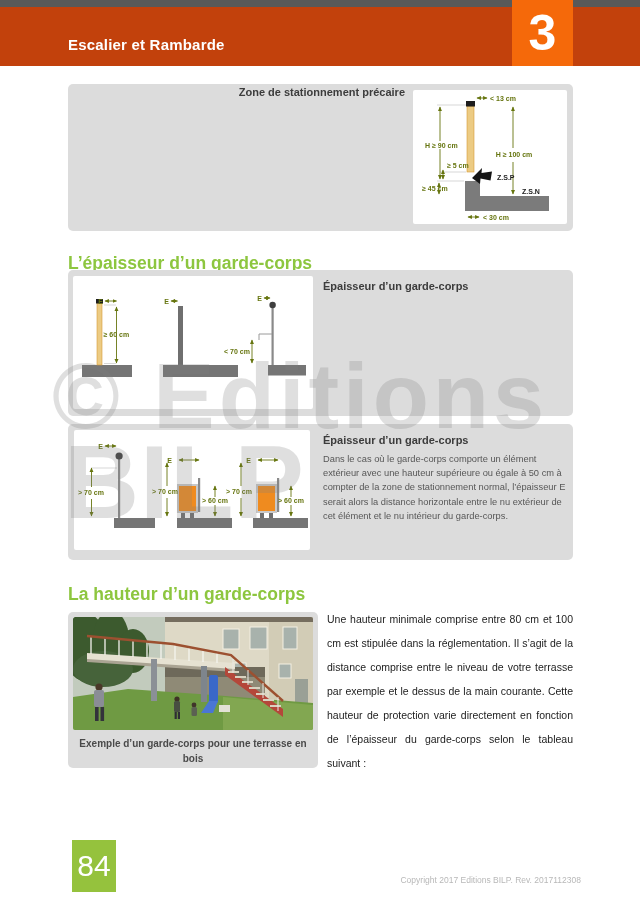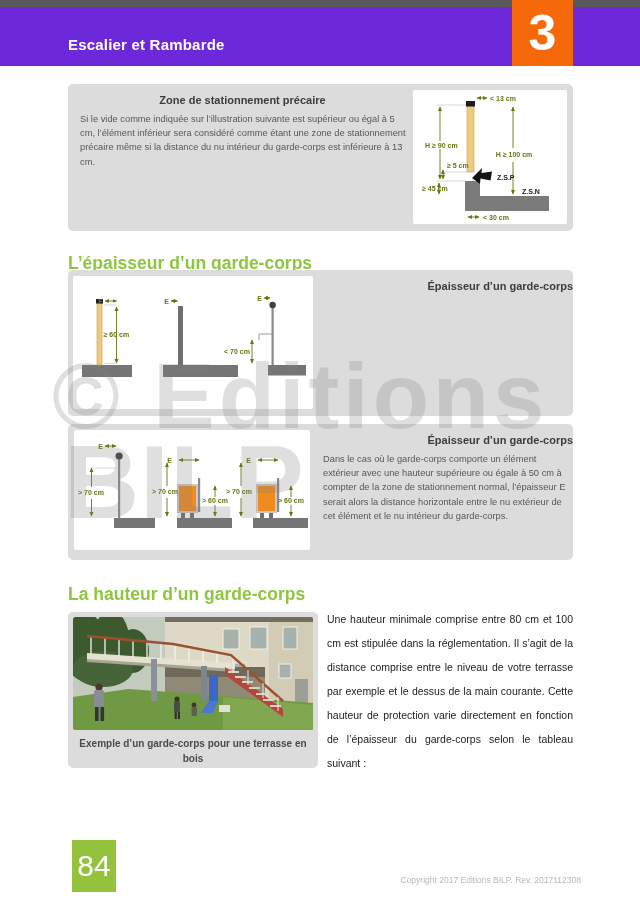--- a/index.html
+++ b/index.html
@@ -1,36 +1,36 @@
 <!DOCTYPE html>
 <html><head>
 <meta charset="utf-8">
 <style>
   html,body{margin:0;padding:0;background:#fff;}
   .page{position:relative;width:640px;height:898px;background:#ffffff;
         font-family:"Liberation Sans",sans-serif;overflow:hidden;}
   .abs{position:absolute;}
 
   
-  .hdr{left:0;top:0;width:640px;height:66px;background:#6d28d9;}
+  .hdr{left:0;top:0;width:640px;height:66px;background:#c2410c;}
   .hdr-top{left:0;top:0;width:640px;height:7px;background:#595959;}
   .hdr-title{left:68px;top:36px;color:#ffffff;font-size:15px;font-weight:bold;letter-spacing:.2px;}
   .chapter{left:512px;top:0;width:61px;height:66px;background:#f5690a;color:#fff;
            font-size:50px;font-weight:bold;display:flex;align-items:center;justify-content:center;}
 
   
   .gbox{background:#dcdcdc;border-radius:5px;}
   .panel{background:#ffffff;border-radius:2px;}
 
-  .box-title{font-size:11px;font-weight:bold;color:#3c3c3c;margin:0;text-align:right;}
+  .box-title{font-size:11px;font-weight:bold;color:#3c3c3c;margin:0;}
   .box-body{font-size:9.3px;color:#575757;line-height:14.2px;margin:0;}
 
   
   .zone-box{left:68px;top:84px;width:505px;height:147px;}
-  .zone-title{left:12px;top:10px;width:325px;text-align:center;}
+  .zone-title{left:12px;top:2px;width:325px;text-align:right;}
   .zone-body{left:12px;top:28px;width:328px;}
   .zone-panel{left:345px;top:6px;width:154px;height:134px;}
 
   h2.green{position:absolute;margin:0;font-size:17.5px;font-weight:bold;color:#8dc63f;}
   .head1{left:68px;top:253px;}
   .head2{left:68px;top:584px;}
 
   .tbox1{left:68px;top:270px;width:505px;height:146px;}
   .tbox2{left:68px;top:424px;width:505px;height:136px;}
   .tpanel1{left:5px;top:6px;width:240px;height:133px;}
@@ -65,21 +65,20 @@
 <div class="page">
 
   <div class="abs hdr">
     <div class="abs hdr-top"></div>
     <span class="abs hdr-title">Escalier et Rambarde</span>
     <div class="abs chapter">3</div>
   </div>
 
   <div class="abs gbox zone-box">
     <p class="abs box-title zone-title">Zone de stationnement précaire</p>
-    <p class="abs box-body zone-body">Si le vide comme indiquée sur l’illustration suivante est supérieur ou égal à 5 cm, l’élément inférieur sera considéré comme étant une zone de stationnement précaire même si la distance du nu intérieur du garde-corps est inférieure à 13 cm.</p>
     <div class="abs panel zone-panel">
       <svg width="154" height="134" viewBox="0 0 154 134">
         <defs>
           <marker id="za" viewBox="0 0 10 10" refX="8" refY="5" markerWidth="5.5" markerHeight="5.5" orient="auto-start-reverse">
             <path d="M0,1 L9,5 L0,9 z" fill="#66750f"></path>
           </marker>
         </defs>
         <g stroke="#bdbdbd" stroke-width="0.6">
           <line x1="24" y1="15" x2="53" y2="15"></line>
           <line x1="24" y1="91" x2="51" y2="91"></line>

